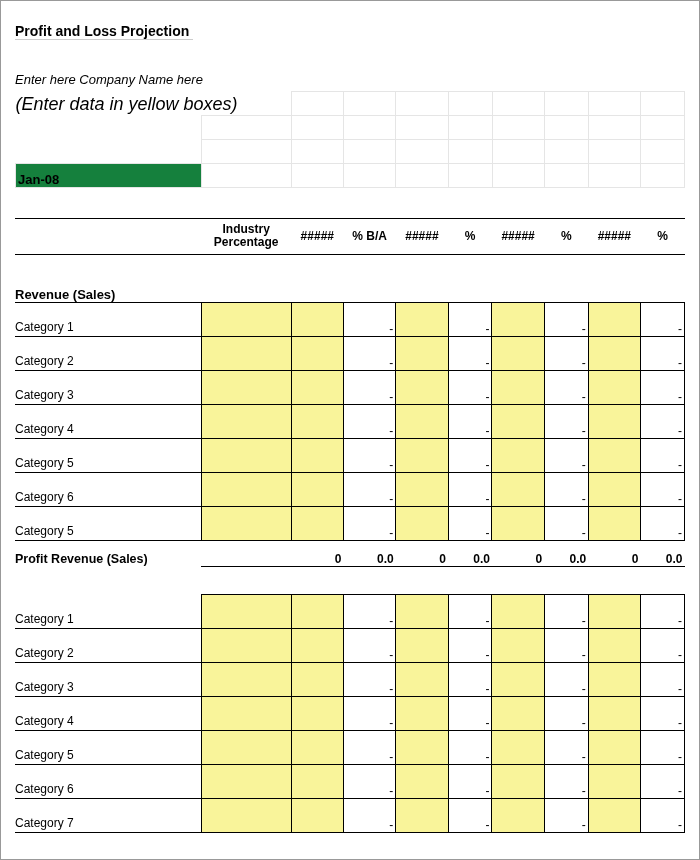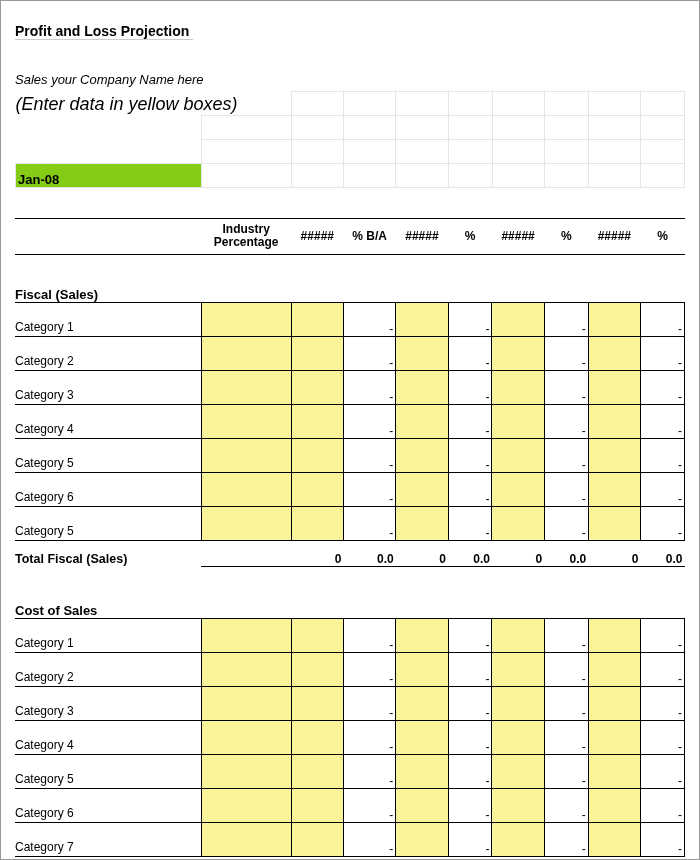--- a/index.html
+++ b/index.html
@@ -44,21 +44,21 @@
   .hint {
     font-style: italic;
     font-size: 18px;
   }
   .section-label {
     font-weight: bold;
     font-size: 13px;
     border-bottom: 1px solid #ccc;
   }
   .fy-val {
-    background: #84cc16;
+    background: #15803d;
     border: 1px solid #000;
     font-weight: bold;
     font-size: 13px;
     padding-left: 2px;
   }
   .grid td {
     border: 1px solid #e5e5e5;
   }
   .grid td.noborder { border: none; }
   .colhead {
@@ -121,21 +121,21 @@
   <tbody>
         <tr>
           <td class="title">Profit and Loss Projection</td>
           <td></td>
         </tr>
   <tr style="height:8px">
           <td></td>
           <td></td>
         </tr>
   <tr>
-          <td colspan="2" class="subtitle">Sales your Company Name here</td>
+          <td colspan="2" class="subtitle">Enter here Company Name here</td>
         </tr>
 </tbody>
     </table>
 
 <table class="grid" style="margin-top:4px">
   <colgroup>
     <col style="width:178px">
     <col style="width:86px">
         <col style="width:50px">
         <col style="width:50px">
@@ -237,21 +237,21 @@
     <td class="colhead">%</td>
     <td class="colhead">#####</td>
     <td class="colhead">%</td>
   </tr>
 
   <tr style="height:8px">
           <td colspan="10" style="border:none"></td>
         </tr>
 
   <tr>
-          <td colspan="10" class="rowhdr">Fiscal (Sales)</td>
+          <td colspan="10" class="rowhdr">Revenue (Sales)</td>
         </tr>
 
   </tbody>
       <tbody id="rev-rows">
         <tr class="tallrow">
           <td class="rowlabel">Category 1</td>
           <td class="cell yellow"></td>
           <td class="cell yellow"></td>
           <td class="cell">-</td>
           <td class="cell yellow"></td>
@@ -330,39 +330,36 @@
           <td class="cell">-</td>
           <td class="cell yellow"></td>
           <td class="cell">-</td>
           <td class="cell yellow"></td>
           <td class="cell">-</td>
         </tr>
       </tbody>
 
   <tbody>
         <tr class="totalrow" style="height:26px">
-    <td class="tlabel">Total Fiscal (Sales)</td>
+    <td class="tlabel">Profit Revenue (Sales)</td>
     <td class="tval"></td>
     <td class="tval">0</td>
     <td class="tval">0.0</td>
     <td class="tval">0</td>
     <td class="tval">0.0</td>
     <td class="tval">0</td>
     <td class="tval">0.0</td>
     <td class="tval">0</td>
     <td class="tval">0.0</td>
   </tr>
 
   <tr class="spacer">
           <td colspan="10"></td>
         </tr>
 
-  <tr>
-          <td colspan="10" class="rowhdr">Cost of Sales</td>
-        </tr>
 
   </tbody>
       <tbody id="cost-rows">
         <tr class="tallrow">
           <td class="rowlabel">Category 1</td>
           <td class="cell yellow"></td>
           <td class="cell yellow"></td>
           <td class="cell">-</td>
           <td class="cell yellow"></td>
           <td class="cell">-</td>

